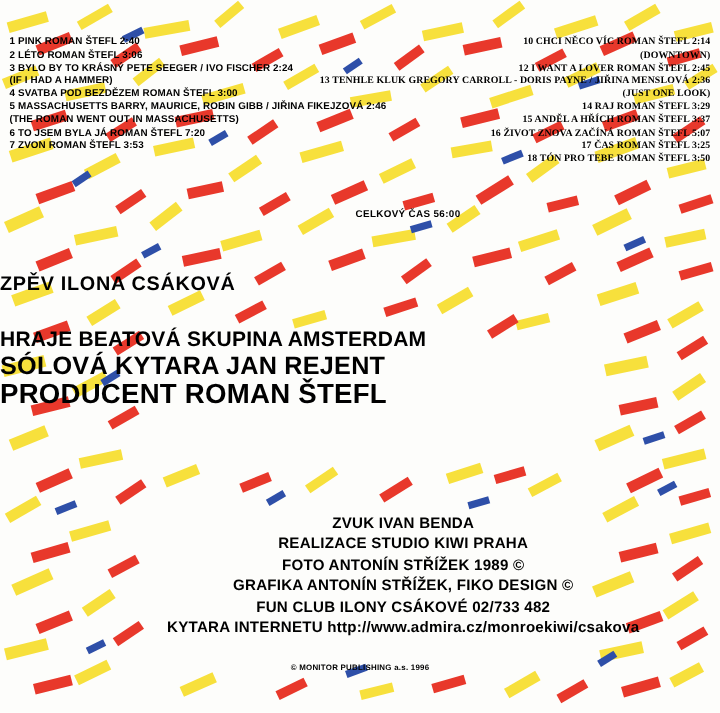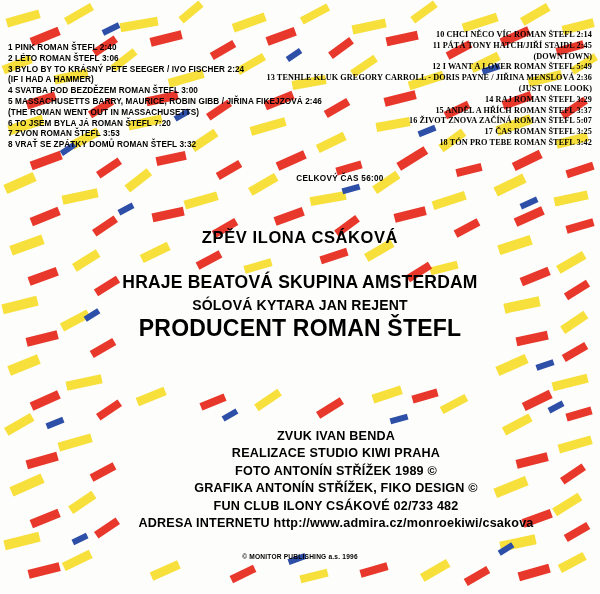--- a/index.html
+++ b/index.html
@@ -40,21 +40,21 @@
   .track-col {
     position: absolute;
     font-size: 8.2px;
     line-height: 10.8px;
     font-weight: bold;
     letter-spacing: 0.1px;
     white-space: nowrap;
   }
   #left-col {
     left: 8px;
-    top: 43px;
+    top: 30px;
     text-align: left;
   }
   #right-col {
     right: 8px;
     top: 30px;
     text-align: right;
     font-family: Liberation Serif, serif;
   }
   .track-line { display: block; }
 
@@ -68,35 +68,34 @@
     font-weight: bold;
     letter-spacing: 0.3px;
     margin-left: 40px;
   }
 
   #credits-top {
     position: absolute;
     left: 0;
     top: 228px;
     width: 600px;
-    text-align: center;
   }
   .singer {
     font-size: 16.5px;
     font-weight: bold;
     letter-spacing: 0.6px;
     margin-bottom: 24px;
   }
   .band {
     font-size: 17.5px;
     font-weight: bold;
     letter-spacing: 0.2px;
     line-height: 23px;
   }
-  .band .line2 { font-size: 14px; }
+  .band .line2 { font-size: 21px; }
   .band .line3 { font-size: 23px; }
 
   #credits-bottom {
     position: absolute;
     left: 0;
     top: 428px;
     width: 600px;
     text-align: center;
     font-size: 12.6px;
     font-weight: bold;
@@ -320,56 +319,54 @@
     <div id="left-col" class="track-col">
       <span class="track-line">1  PINK  ROMAN ŠTEFL  2:40</span>
       <span class="track-line">2  LÉTO  ROMAN ŠTEFL  3:06</span>
       <span class="track-line">3  BYLO BY TO KRÁSNÝ  PETE SEEGER / IVO FISCHER  2:24</span>
       <span class="track-line">   (IF I HAD A HAMMER)</span>
       <span class="track-line">4  SVATBA POD BEZDĚZEM  ROMAN ŠTEFL  3:00</span>
       <span class="track-line">5  MASSACHUSETTS  BARRY, MAURICE, ROBIN GIBB / JIŘINA FIKEJZOVÁ  2:46</span>
       <span class="track-line">   (THE ROMAN WENT OUT IN MASSACHUSETTS)</span>
       <span class="track-line">6  TO JSEM BYLA JÁ  ROMAN ŠTEFL  7:20</span>
       <span class="track-line">7  ZVON  ROMAN ŠTEFL  3:53</span>
-      <span class="track-line">8  VRAŤ SE ZPÁTKY DOMŮ  ROMAN ŠTEFL  3:32</span>
     </div>
 
     <div id="right-col" class="track-col">
       <span class="track-line">10  CHCI NĚCO VÍC  ROMAN ŠTEFL  2:14</span>
-      <span class="track-line">11  PÁTÁ  TONY HATCH/JIŘÍ STAIDL  2:45</span>
       <span class="track-line">(DOWNTOWN)</span>
-      <span class="track-line">12  I WANT A LOVER  ROMAN ŠTEFL  5:49</span>
+      <span class="track-line">12  I WANT A LOVER  ROMAN ŠTEFL  2:45</span>
       <span class="track-line">13  TENHLE KLUK  GREGORY CARROLL - DORIS PAYNE / JIŘINA MENSLOVÁ  2:36</span>
       <span class="track-line">(JUST ONE LOOK)</span>
       <span class="track-line">14  RAJ  ROMAN ŠTEFL  3:29</span>
       <span class="track-line">15  ANDĚL A HŘÍCH  ROMAN ŠTEFL  3:37</span>
       <span class="track-line">16  ŽIVOT ZNOVA ZAČÍNÁ  ROMAN ŠTEFL  5:07</span>
       <span class="track-line">17  ČAS  ROMAN ŠTEFL  3:25</span>
-      <span class="track-line">18  TÓN PRO TEBE  ROMAN ŠTEFL  3:42</span>
+      <span class="track-line">18  TÓN PRO TEBE  ROMAN ŠTEFL  3:50</span>
     </div>
 
     <div id="total-time">CELKOVÝ ČAS 56:00</div>
 
     <div id="credits-top">
       <div class="singer">ZPĚV ILONA CSÁKOVÁ</div>
       <div class="band">
         <div class="line1">HRAJE BEATOVÁ SKUPINA AMSTERDAM</div>
         <div class="line2">SÓLOVÁ KYTARA  JAN REJENT</div>
         <div class="line3">PRODUCENT ROMAN ŠTEFL</div>
       </div>
     </div>
 
     <div id="credits-bottom">
       <div>ZVUK IVAN BENDA</div>
       <div>REALIZACE STUDIO KIWI PRAHA</div>
       <div>FOTO ANTONÍN STŘÍŽEK 1989 ©</div>
       <div>GRAFIKA ANTONÍN STŘÍŽEK, FIKO DESIGN ©</div>
       <div>FUN CLUB ILONY CSÁKOVÉ 02/733 482</div>
       <div class="internet">
-        <span>ADRESA INTERNETU</span>
+        <span>KYTARA INTERNETU</span>
         <span class="url">http://www.admira.cz/monroekiwi/csakova</span>
       </div>
     </div>
 
     <div id="publisher">© MONITOR PUBLISHING a.s. 1996</div>
 
   </div>
 </div>
 
 </body></html>

